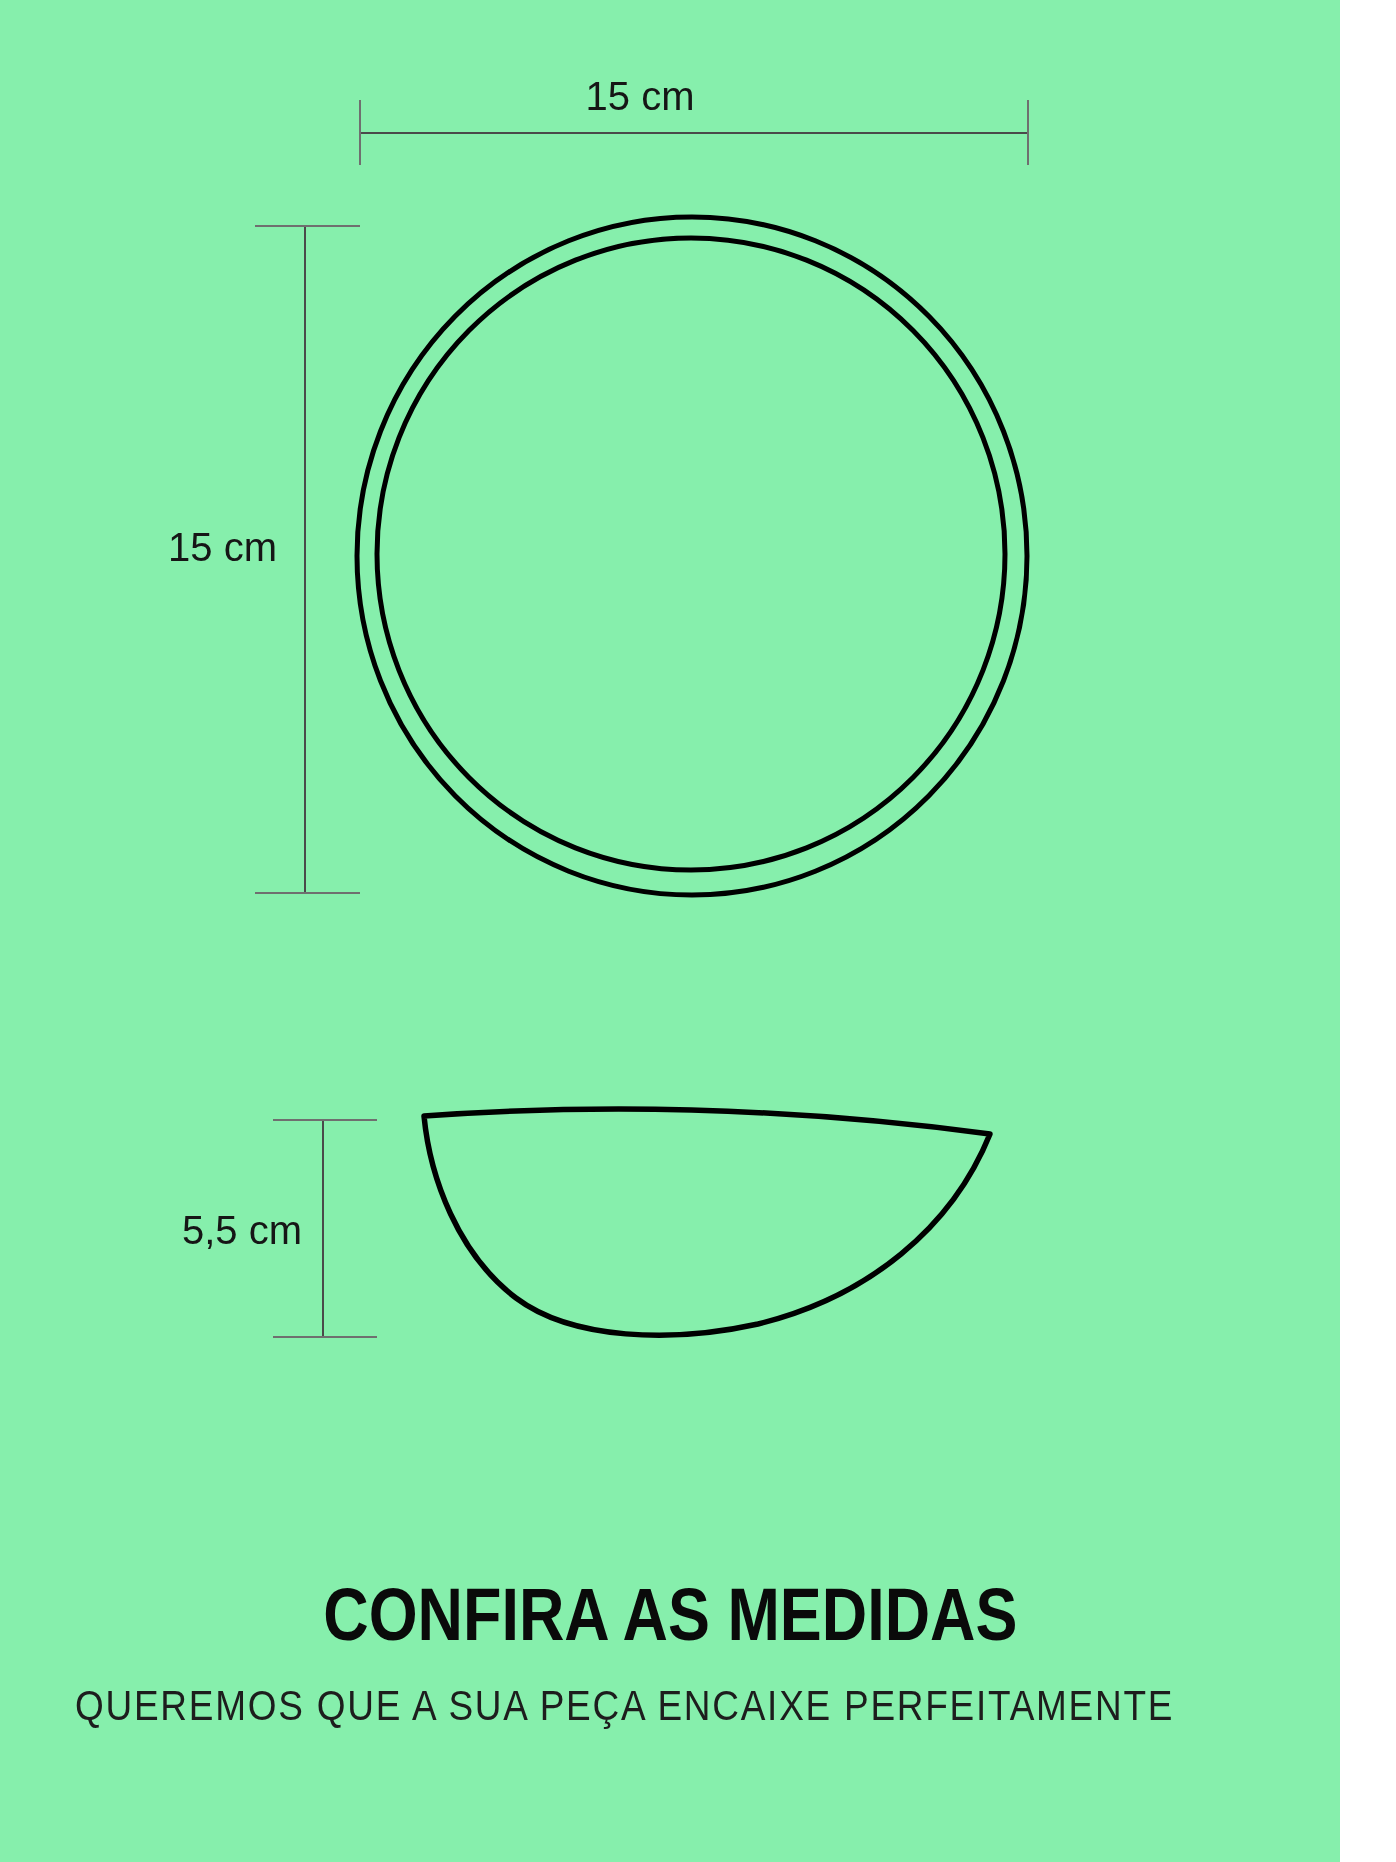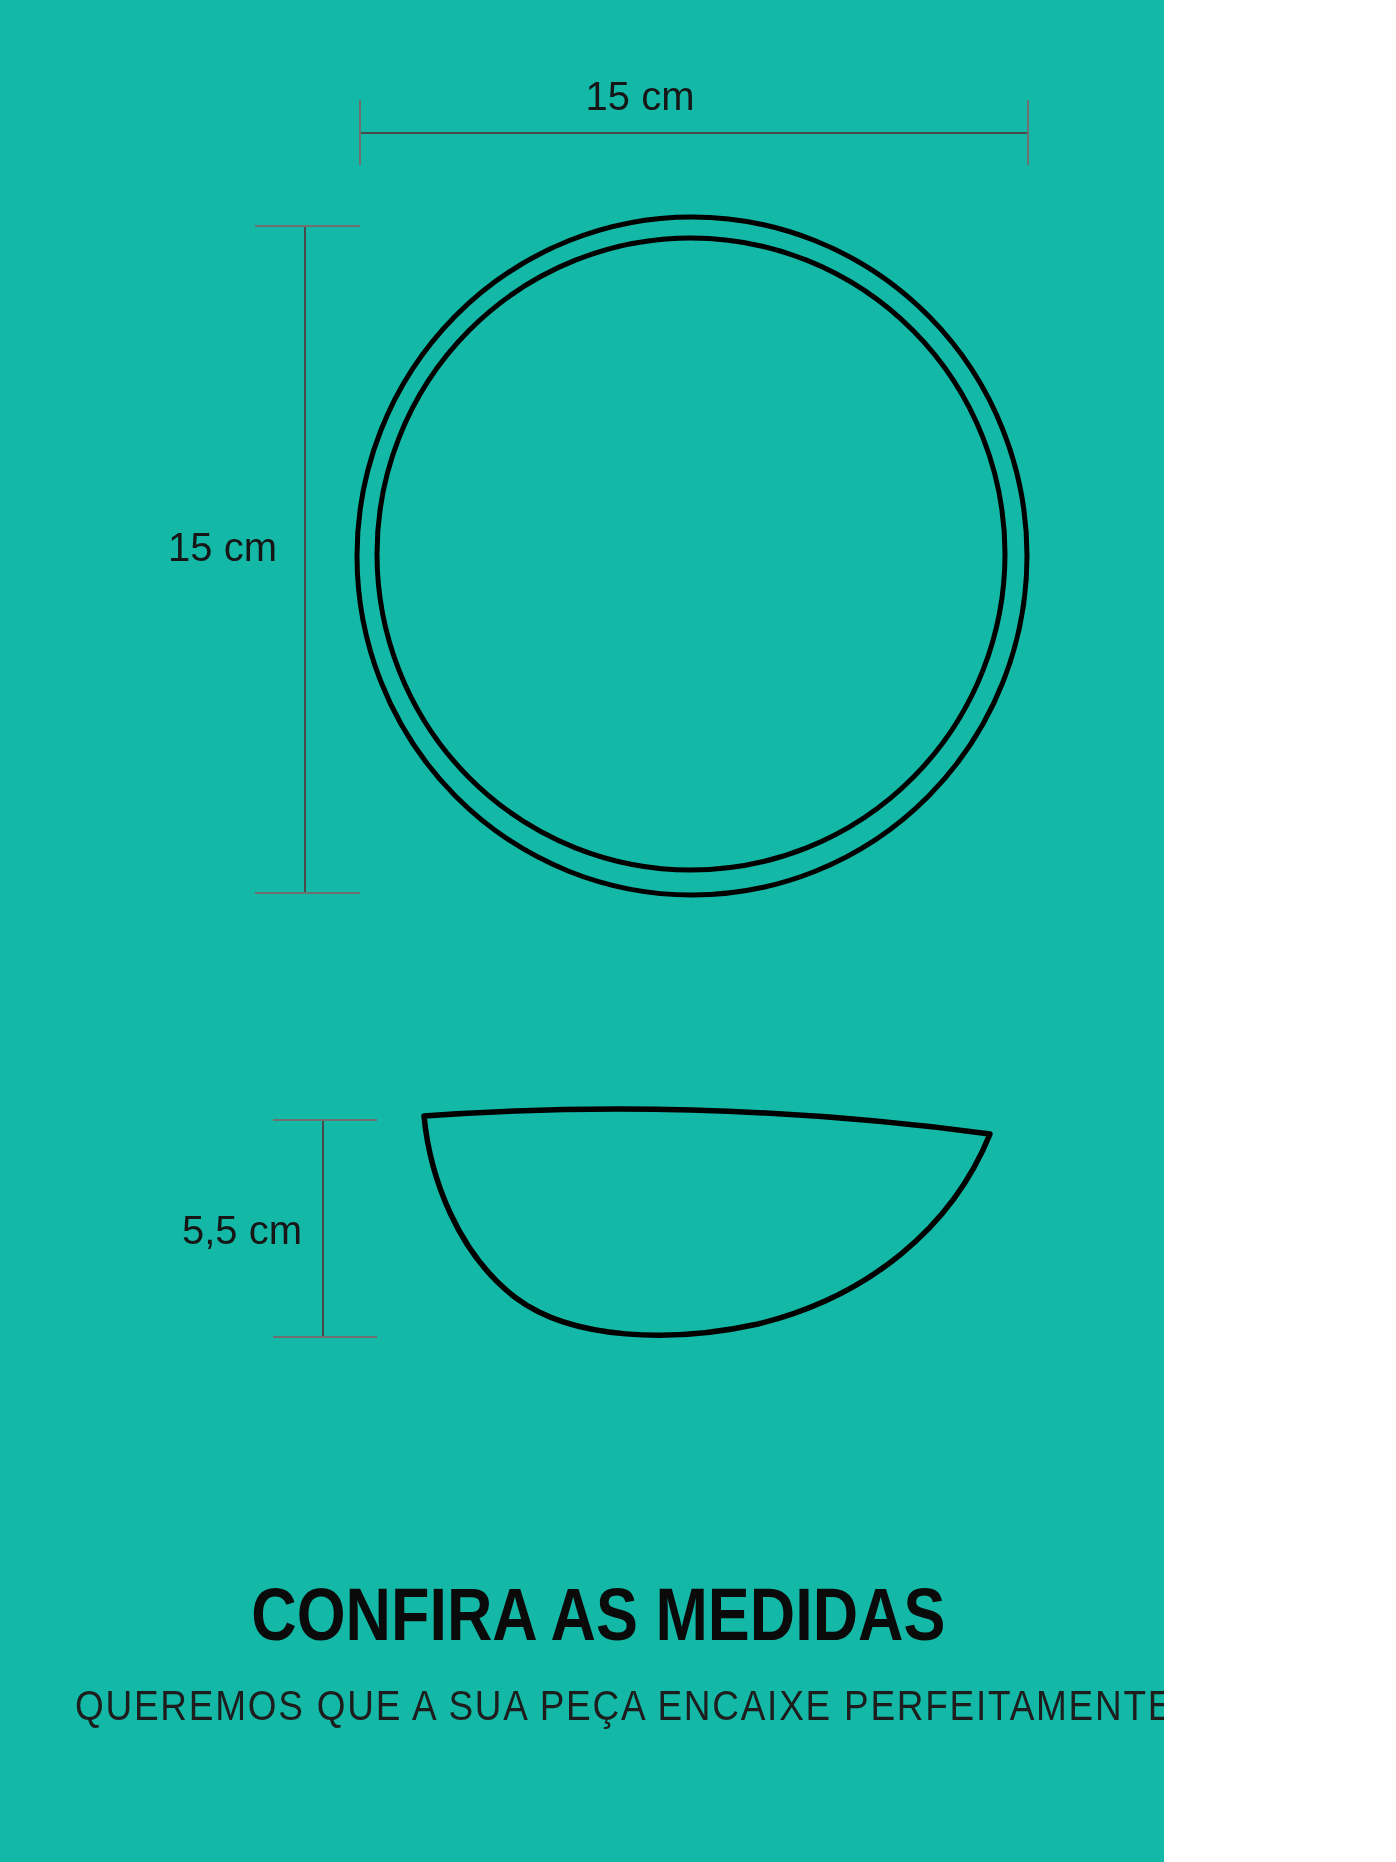--- a/index.html
+++ b/index.html
@@ -2,23 +2,23 @@
 <html><head>
 <meta charset="utf-8">
 <style>
   html, body {
     margin: 0;
     padding: 0;
     background: #ffffff;
   }
   #page {
     position: relative;
-    width: 1164px;
+    width: 1340px;
     height: 1862px;
-    background: #14b8a6;
+    background: #86efac;
     overflow: hidden;
     font-family: "Liberation Sans", sans-serif;
     color: #111111;
   }
   #diagram-svg {
     position: absolute;
     top: 0;
     left: 0;
   }
   .dim-label {
@@ -42,34 +42,33 @@
     position: absolute;
     top: 1578px;
     left: 0;
     width: 100%;
     text-align: center;
     font-size: 74px;
     font-weight: 700;
     line-height: 1;
     color: #0a0a0a;
     white-space: nowrap;
-    padding-left: 16px;
   }
   #footer-title .squeeze {
     display: inline-block;
     transform: scaleX(0.85);
     transform-origin: center;
     letter-spacing: 0px;
   }
   #footer-subtitle {
     position: absolute;
     top: 1668px;
     left: 0;
     width: 100%;
-    text-align: right;
+    text-align: left;
     font-size: 42px;
     font-weight: 400;
     color: #1d1d1d;
   }
   #footer-subtitle .sub-line {
     line-height: 76px;
     white-space: nowrap;
   }
   #footer-subtitle .squeeze {
     display: inline-block;

